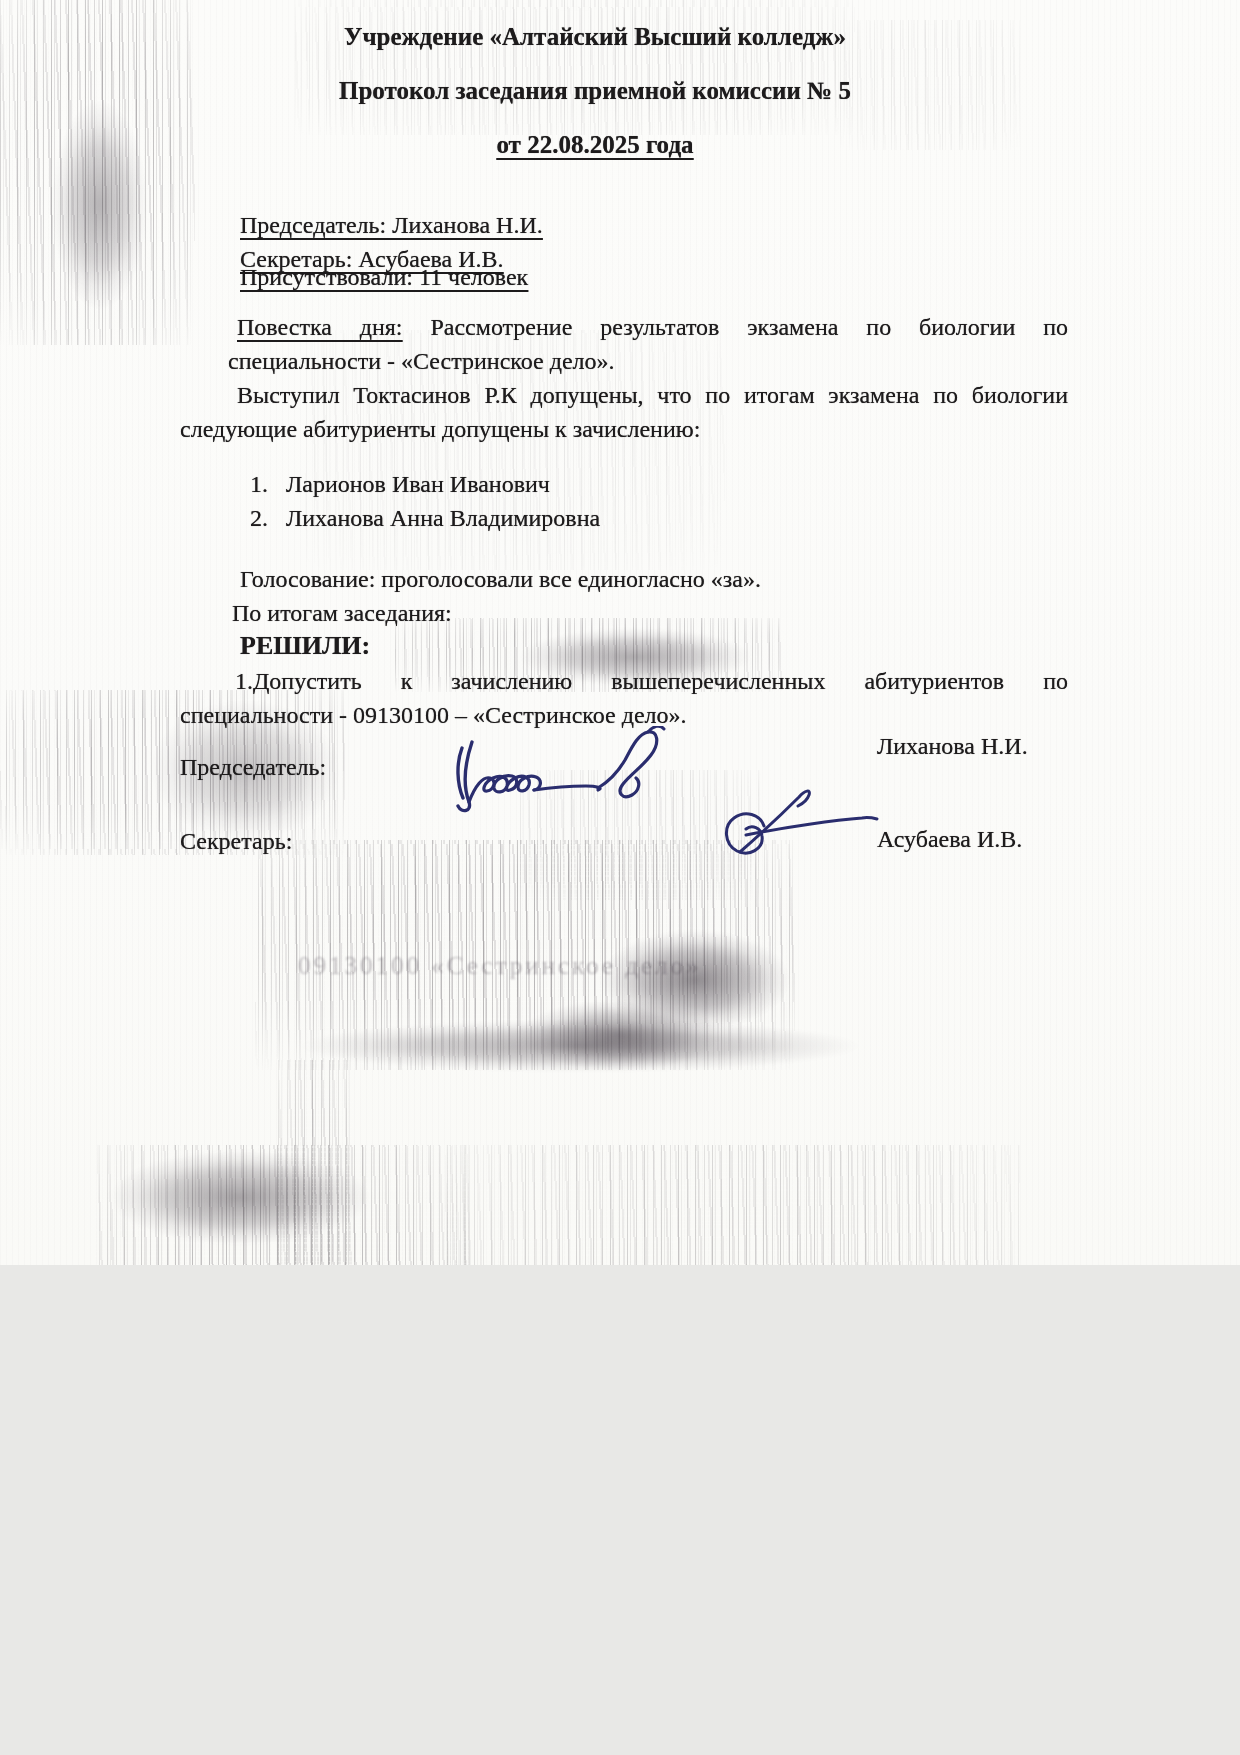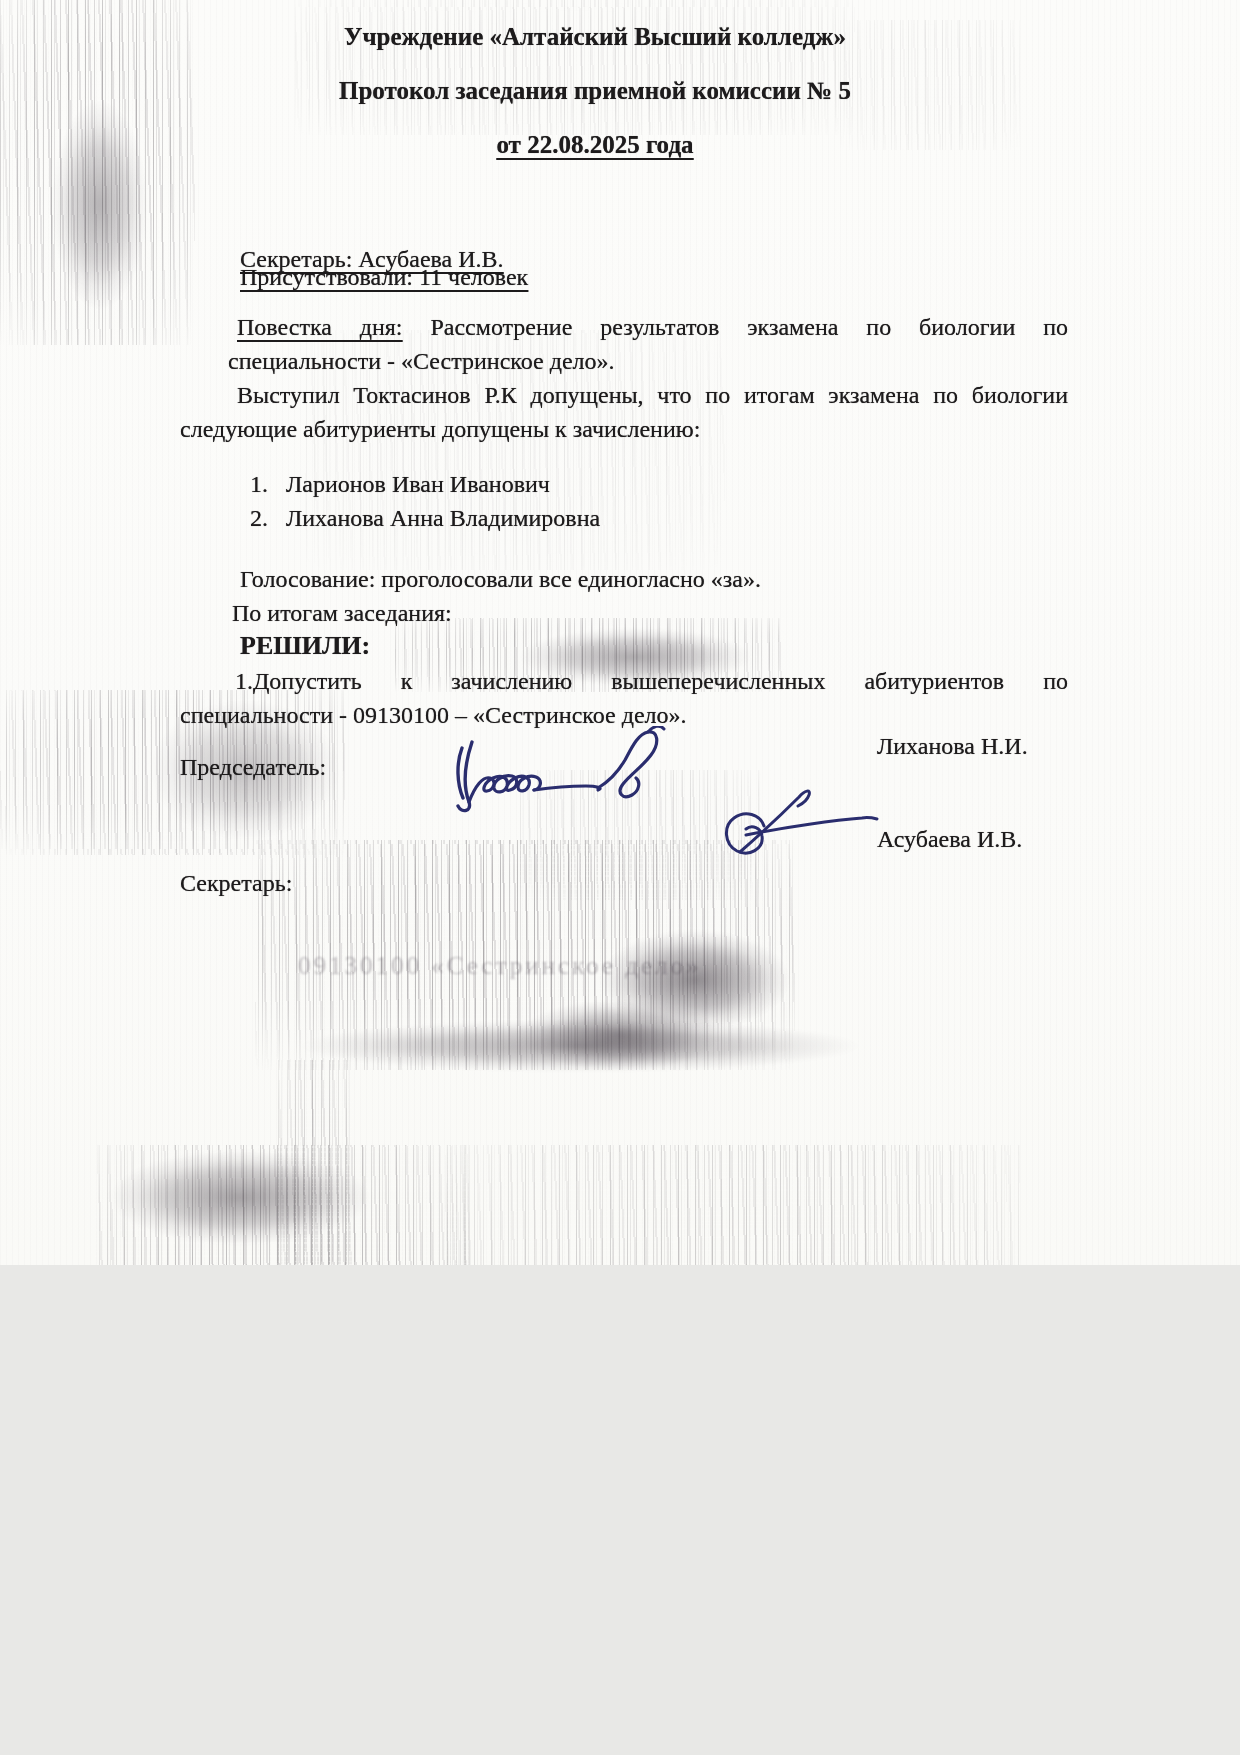--- a/index.html
+++ b/index.html
@@ -98,20 +98,21 @@
   <div class="blob" style="left:440px;top:1538px;width:14px;height:14px;opacity:.7;"></div>
   <div class="blob" style="left:8px;top:1680px;width:55px;height:70px;opacity:.5;"></div>
   <div class="blob" style="left:18px;top:1725px;width:40px;height:30px;opacity:.6;"></div>
 
   <div class="ghost" style="left:298px;top:952px;">09130100 «Сестринское дело»</div>
 
   <div class="line ttl" style="top:22px;">Учреждение «Алтайский Высший колледж»</div>
   <div class="line ttl" style="top:76px;">Протокол заседания приемной комиссии № 5</div>
   <div class="line ttl u" style="top:130px;">от 22.08.2025 года</div>
 
+  <div class="line u" style="left:240px;top:210px;">Председатель: Лиханова Н.И.</div>
   <div class="line u" style="left:240px;top:244px;">Секретарь: Асубаева И.В.</div>
   <div class="line u" style="left:240px;top:262px;">Присутствовали: 11 человек</div>
 
   <div class="para jl" style="left:180px;top:312px;text-indent:57px;">
     <span class="u">Повестка дня:</span><span> Рассмотрение результатов экзамена по биологии по</span>
   </div>
   <div class="line" style="left:180px;top:346px;margin-left:48px;">специальности - «Сестринское дело».</div>
 
   <div class="para jl" style="left:180px;top:380px;text-indent:57px;">Выступил Токтасинов Р.К допущены, что по итогам экзамена по биологии</div>
   <div class="line" style="left:180px;top:414px;">следующие абитуриенты допущены к зачислению:</div>
@@ -137,21 +138,21 @@
 
   <svg class="sig-svg" style="left:448px;top:726px;" width="242" height="92" viewBox="0 0 242 92" preserveAspectRatio="none">
     <path stroke-width="3.4" d="M14,22 C8,38 9,58 15,72"></path>
     <path stroke-width="3.4" d="M24,16 C16,40 15,60 21,76 C24,85 14,88 10,80"></path>
     <path stroke-width="3.2" d="M21,76 C27,60 35,50 42,52 C49,54 46,64 39,65 C33,66 36,56 45,52 C54,48 61,52 59,60 C57,67 47,68 46,62 C45,55 55,48 64,50 C71,52 70,62 62,64 C56,66 58,57 67,52 C75,48 83,51 81,59 C79,66 70,67 70,61 C70,54 80,48 88,51 C95,54 93,63 86,64"></path>
     <path stroke-width="3.2" d="M86,64 C100,62 122,60 138,60 C148,60 156,62 150,64"></path>
     <path stroke-width="3.2" d="M150,62 C160,56 170,46 177,34 C184,21 190,8 200,6 C210,4 212,17 203,29 C194,41 183,48 175,58 C168,67 175,74 184,69 C191,65 193,56 188,52"></path>
     <path stroke-width="3" d="M200,6 C205,0 212,-2 216,3"></path>
   </svg>
 
-  <div class="line" style="left:180px;top:826px;margin-top:42px;">Секретарь:</div>
+  <div class="line" style="left:180px;top:826px;">Секретарь:</div>
   <div class="line" style="left:877px;top:824px;">Асубаева И.В.</div>
 
   <svg class="sig-svg" style="left:698px;top:782px;" width="232" height="84" viewBox="0 0 232 84" preserveAspectRatio="none">
     <path stroke-width="3" d="M66,44 C62,32 47,28 36,36 C25,44 26,62 39,69 C51,75 66,67 64,54 C63,46 54,42 48,47"></path>
     <path stroke-width="3" d="M42,70 C58,56 84,32 101,15 C107,8 113,7 111,13 C109,19 104,22 100,24"></path>
     <path stroke-width="3" d="M48,53 C88,45 138,38 164,36 C170,35 175,36 179,37"></path>
   </svg>
 
 </div>
 

